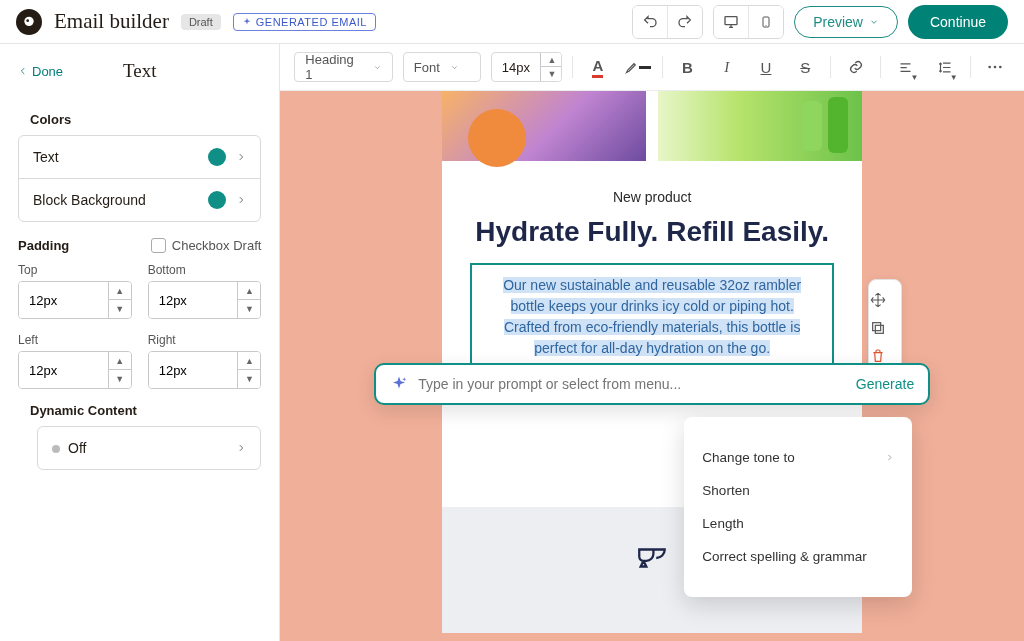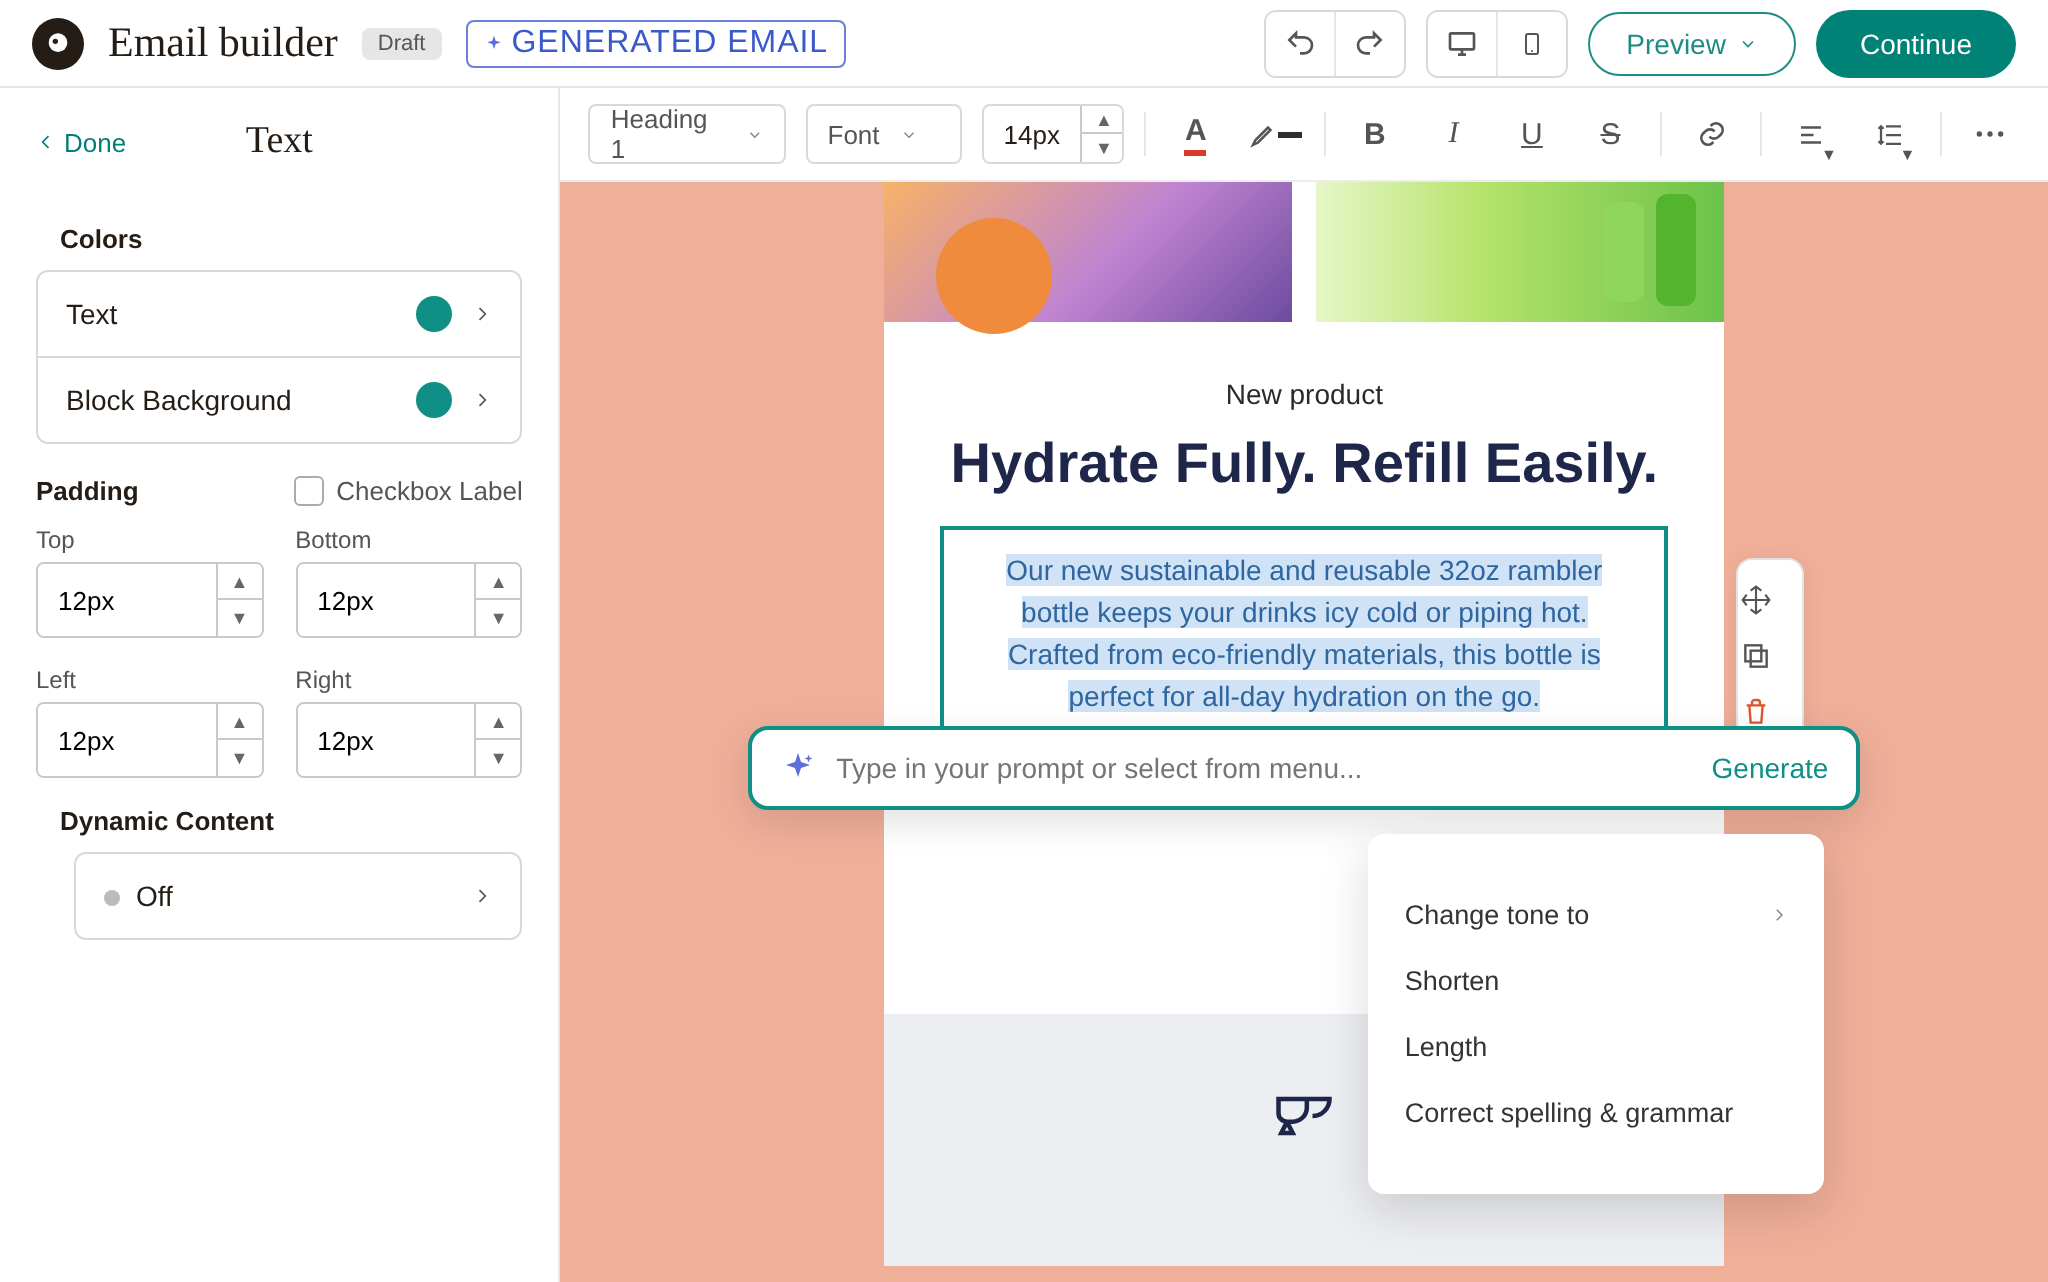--- a/index.html
+++ b/index.html
@@ -4,21 +4,21 @@
 <style>
 * { box-sizing: border-box; margin: 0; padding: 0; }
 body { font-family: -apple-system, BlinkMacSystemFont, "Segoe UI", Helvetica, Arial, sans-serif; font-size: 14px; color: #241c15; }
 
 
 .topbar { display:flex; align-items:center; height:44px; padding:0 16px; border-bottom:1px solid #e6e6e6; gap:12px; }
 .logo { width:26px; height:26px; border-radius:50%; background:#241c15; display:flex; align-items:center; justify-content:center; color:#fff; font-weight:bold; font-size:13px;}
 .app-title { font-family: Georgia, "Times New Roman", serif; font-size:21px; font-weight:500; }
 .chip { font-size:11px; padding:2px 8px; border-radius:4px; }
 .chip-draft { background:#e6e6e6; color:#555; }
-.chip-gen { border:1px solid #6a7fde; color:#3b5ac9; display:flex; align-items:center; gap:4px; padding:2px 8px; border-radius:4px; font-size:16px; letter-spacing:0.5px; }
+.chip-gen { border:1px solid #6a7fde; color:#3b5ac9; display:flex; align-items:center; gap:4px; padding:2px 8px; border-radius:4px; font-size:11px; letter-spacing:0.5px; }
 .topbar-spacer { flex:1; }
 .topbar-actions { display:flex; align-items:center; gap:10px; }
 .icon-btn { width:34px; height:32px; border:none; background:#fff; display:flex; align-items:center; justify-content:center; border-radius:4px; cursor:pointer; color:#555;}
 .icon-group { display:flex; border:1px solid #d9d9d9; border-radius:6px; overflow:hidden;}
 .icon-group .icon-btn { border-radius:0; }
 .icon-group .sep { width:1px; background:#e6e6e6; }
 .btn-outline { border:1px solid #1e8c84; color:#1e8c84; background:#fff; padding:7px 18px; border-radius:24px; font-size:14px; display:flex; align-items:center; gap:6px; cursor:pointer;}
 .btn-primary { background:#008276; color:#fff; border:none; padding:9px 22px; border-radius:24px; font-size:14px; cursor:pointer; }
 
 
@@ -202,21 +202,21 @@
               <path d="M9 5l7 7-7 7" stroke="#555" stroke-width="2" fill="none"></path>
             </svg>
         </span>
       </div>
     </div>
 
     <div class="padding-head">
       <div class="section-label" style="margin:0">Padding</div>
       <label class="checkbox-row">
         <span class="checkbox-box"></span>
-        <span>Checkbox Label</span>
+        <span>Checkbox Draft</span>
       </label>
     </div>
 
     <div class="pad-grid">
       <div class="pad-item">
         <div class="pad-label">Top</div>
         <div class="num-input">
             <input value="12px" style="">
             <div class="spinners">
               <button>▲</button>

